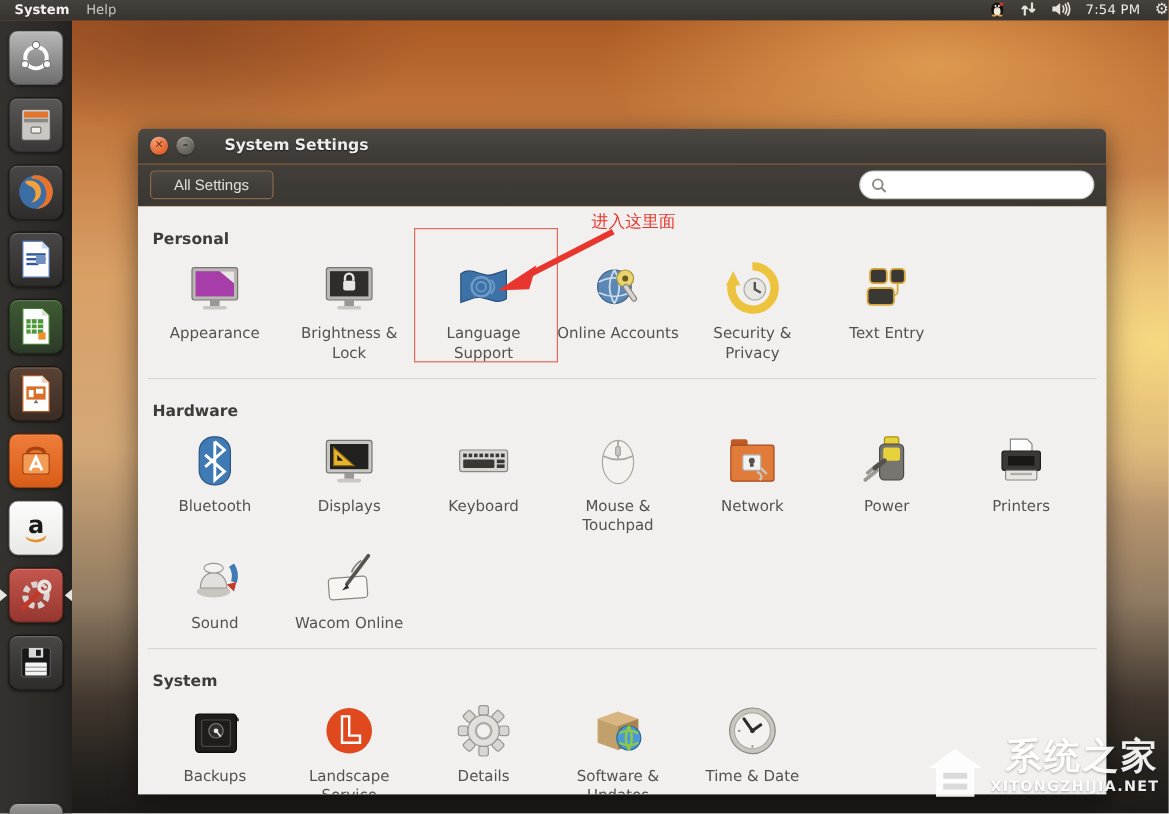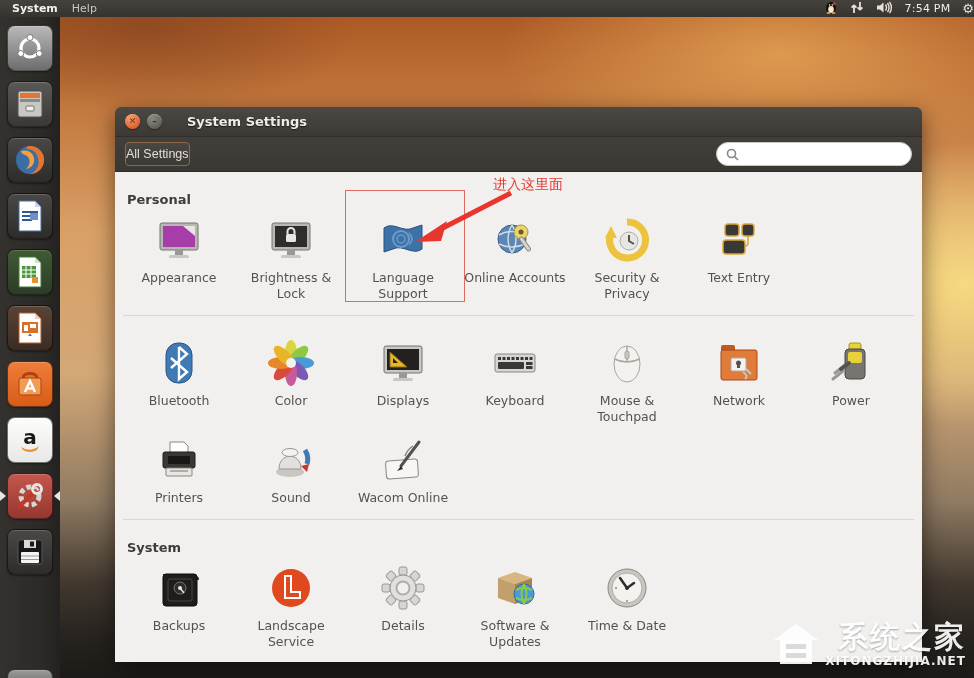--- a/index.html
+++ b/index.html
@@ -70,21 +70,21 @@
   .wbtn.close { background:radial-gradient(circle at 35% 30%,#f59b6b,#e0622c 70%); color:#7a2f12; font-weight:bold; }
   .wbtn.min   { background:radial-gradient(circle at 35% 30%,#8d8a84,#635f59 70%); color:#2e2c29; font-weight:bold; }
   .wtitle { color:#efedea; font-size:13px; font-weight:bold; margin-left:18px; text-shadow:0 1px 1px rgba(0,0,0,.6); }
 
   .toolbar {
     height:35px; background:linear-gradient(180deg,#423f3a,#3b3833);
     display:flex; align-items:center; padding:0 10px; border-bottom:1px solid #2c2a26;
   }
   .all-settings {
     font-size:12.5px; color:#e2dfda; background:linear-gradient(180deg,#4a4742,#3d3a35);
-    border:1px solid #8a6a4a; border-radius:4px; padding:4px 0; cursor:pointer;
+    border:1px solid #8a6a4a; border-radius:4px; padding:4px 19px; cursor:pointer;
   }
   .searchbox {
     margin-left:auto; width:196px; height:24px; background:#fff; border:1px solid #c9c6c0;
     border-radius:13px; display:flex; align-items:center; padding:0 9px; gap:6px;
   }
 
   .content { height:490px; background:#f1f0ee; overflow:hidden; padding:0 8px; }
   .section { border-bottom:1px solid #d9d7d2; padding:20px 0 6px; }
   .section:last-child { border-bottom:none; }
   .section-title { font-size:13px; font-weight:bold; color:#3e3c39; margin:0 0 6px 4px; }
@@ -92,21 +92,21 @@
   .cell { width:112px; display:flex; flex-direction:column; align-items:center; padding:3px 2px 8px; cursor:pointer; }
   .cell .icon48 { width:48px; height:48px; display:flex; align-items:center; justify-content:center; }
   .cell .lbl { margin-top:6px; font-size:12.5px; color:#55524e; text-align:center; line-height:1.25; }
 
   
   .hl-rect { position:absolute; left:230px; top:83px; width:120px; height:112px; border:1px solid #e06a60; z-index:60; pointer-events:none; }
   .anno-text { position:absolute; left:378px; top:69px; color:#e8352e; font-size:14px; z-index:61; white-space:nowrap; }
   .anno-arrow { position:absolute; left:288px; top:78px; z-index:61; pointer-events:none; }
 
   
-  .watermark { position:absolute; right:8px; bottom:10px; z-index:70; display:flex; align-items:flex-end; gap:3px;
+  .watermark { position:absolute; right:8px; bottom:10px; z-index:70; display:flex; align-items:flex-start; gap:3px;
                color:#fff; opacity:.92; text-shadow:0 1px 2px rgba(0,0,0,.35); }
   .wm-text { display:flex; flex-direction:column; align-items:flex-end; }
   .wm-title { font-size:30px; font-weight:bold; letter-spacing:2px; line-height:1; }
   .wm-sub { font-size:12px; font-weight:bold; letter-spacing:1px; margin-top:2px; }
 </style>
 </head>
 <body>
 
 <div class="desktop">
 
@@ -322,47 +322,30 @@
                   <rect x="8" y="24" width="22" height="14" rx="3" fill="#3a3835" stroke="#d8a83a" stroke-width="1.5"></rect>
                   <path d="M33 20 v7 a3 3 0 0 1 -3 3" fill="none" stroke="#d8a83a" stroke-width="1.5"></path>
                 </svg>
             </div>
             <div class="lbl">Text Entry</div>
           </div>
         </div>
       </div>
 
       <div class="section">
+        <div class="section-title">Hardware</div>
         <div class="grid">
           <div class="cell">
             <div class="icon48">
               <svg width="48" height="48" viewBox="0 0 48 48">
                   <rect x="11" y="4" width="26" height="40" rx="12" fill="#3f7ab5" stroke="#2a5580"></rect>
                   <path d="M24 8 L24 40 L32 33 L16 19 M24 8 L32 15 L16 29" stroke="#fff" stroke-width="2.4" fill="none"></path>
                 </svg>
             </div>
             <div class="lbl">Bluetooth</div>
-          </div>
-          <div class="cell">
-            <div class="icon48">
-              <svg width="48" height="48" viewBox="0 0 48 48">
-                  <g transform="translate(24,24)">
-                    <ellipse rx="6" ry="13" cy="-10" fill="#d8d541" transform="rotate(0)"></ellipse>
-                    <ellipse rx="6" ry="13" cy="-10" fill="#8fc842" transform="rotate(45)"></ellipse>
-                    <ellipse rx="6" ry="13" cy="-10" fill="#4a9ad8" transform="rotate(90)"></ellipse>
-                    <ellipse rx="6" ry="13" cy="-10" fill="#7a5ab5" transform="rotate(135)"></ellipse>
-                    <ellipse rx="6" ry="13" cy="-10" fill="#c85a9a" transform="rotate(180)"></ellipse>
-                    <ellipse rx="6" ry="13" cy="-10" fill="#d84a3a" transform="rotate(225)"></ellipse>
-                    <ellipse rx="6" ry="13" cy="-10" fill="#e8862a" transform="rotate(270)"></ellipse>
-                    <ellipse rx="6" ry="13" cy="-10" fill="#e8b52a" transform="rotate(315)"></ellipse>
-                    <circle r="5" fill="#f4f2ee"></circle>
-                  </g>
-                </svg>
-            </div>
-            <div class="lbl">Color</div>
           </div>
           <div class="cell">
             <div class="icon48">
               <svg width="48" height="48" viewBox="0 0 48 48">
                   <rect x="5" y="7" width="38" height="27" rx="2" fill="#c9c7c3" stroke="#77756f"></rect>
                   <rect x="8" y="10" width="32" height="21" fill="#222120"></rect>
                   <path d="M11 28 L11 13 L28 28 Z" fill="#e8b52a" stroke="#8a6a12"></path>
                   <path d="M14 24 L14 19 L19 24 Z" fill="#222120"></path>
                   <rect x="20" y="34" width="8" height="5" fill="#9a9894"></rect>
                   <rect x="14" y="39" width="20" height="3" rx="1.5" fill="#c9c7c3"></rect>

